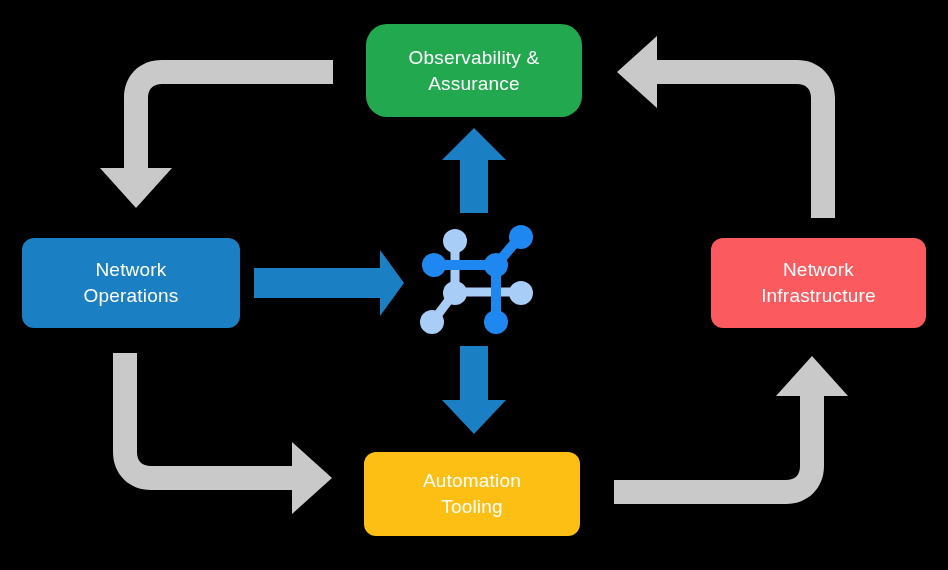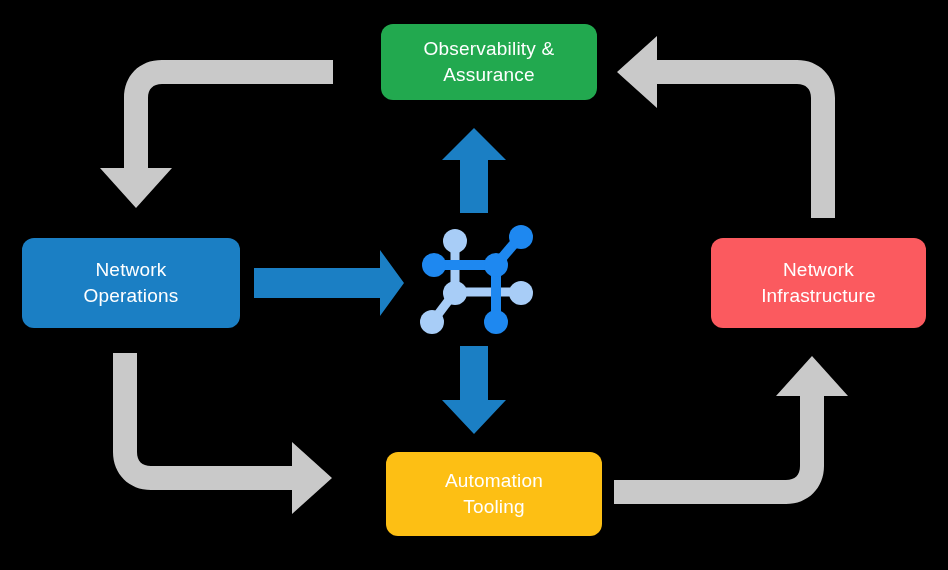--- a/index.html
+++ b/index.html
@@ -32,30 +32,30 @@
     letter-spacing: 0.2px;
     box-sizing: border-box;
     padding: 6px 10px;
     user-select: none;
   }
   .node-label {
     display: block;
     white-space: pre-line;
   }
   #box-observability {
-    left: 381px; top: 24px; width: 216px; height: 76px;
+    left: 366px; top: 24px; width: 216px; height: 93px; border-radius: 21px;
   }
   #box-operations {
     left: 22px; top: 238px; width: 218px; height: 90px;
   }
   #box-infrastructure {
     left: 711px; top: 238px; width: 215px; height: 90px;
   }
   #box-automation {
-    left: 386px; top: 452px; width: 216px; height: 84px;
+    left: 364px; top: 452px; width: 216px; height: 84px;
   }
   .svg-layer {
     position: absolute;
     left: 0; top: 0;
     width: 948px;
     height: 570px;
     pointer-events: none;
   }
   .svg-layer * { pointer-events: auto; }
 </style>

